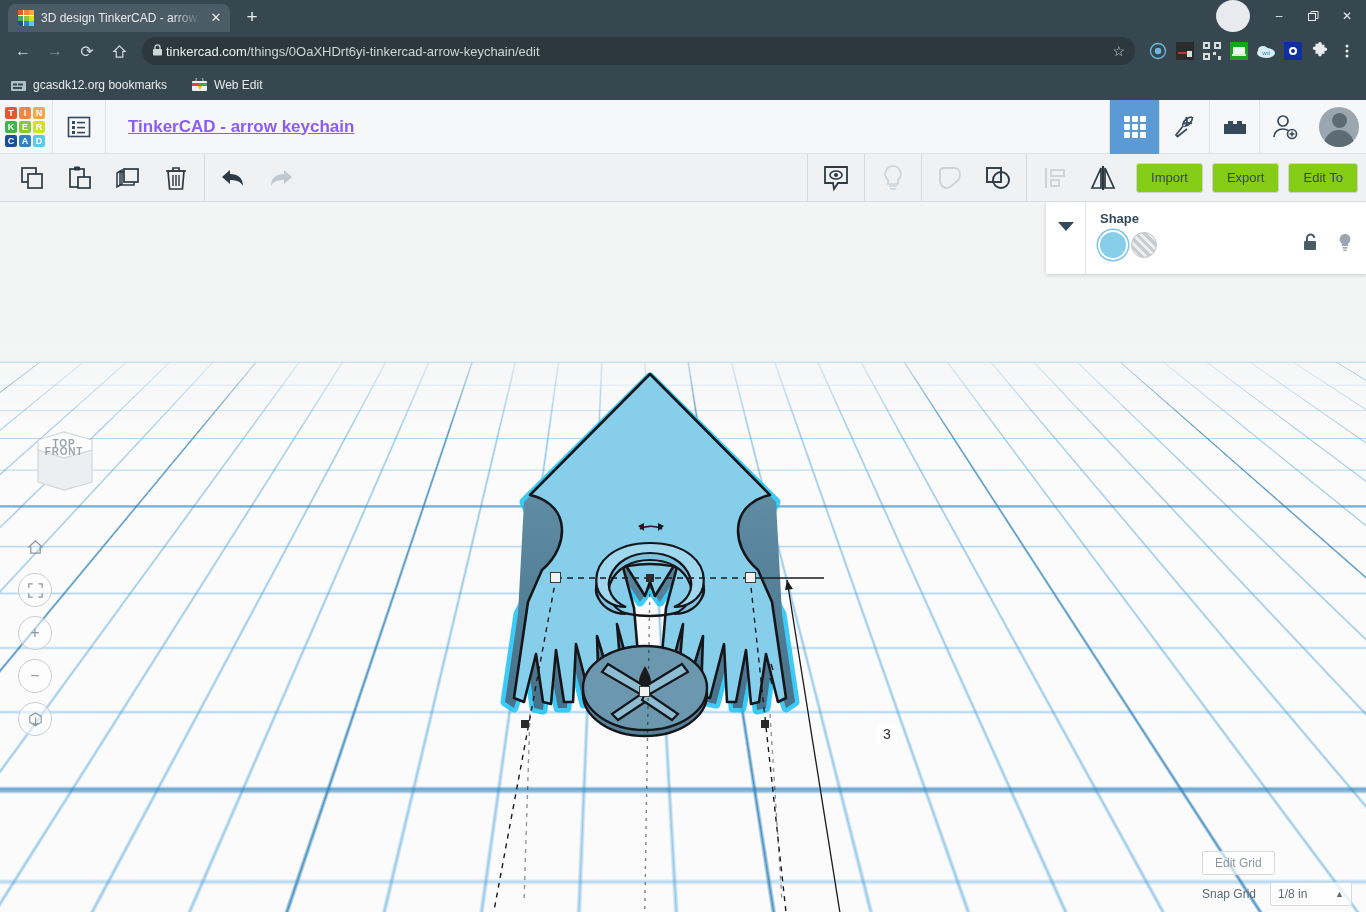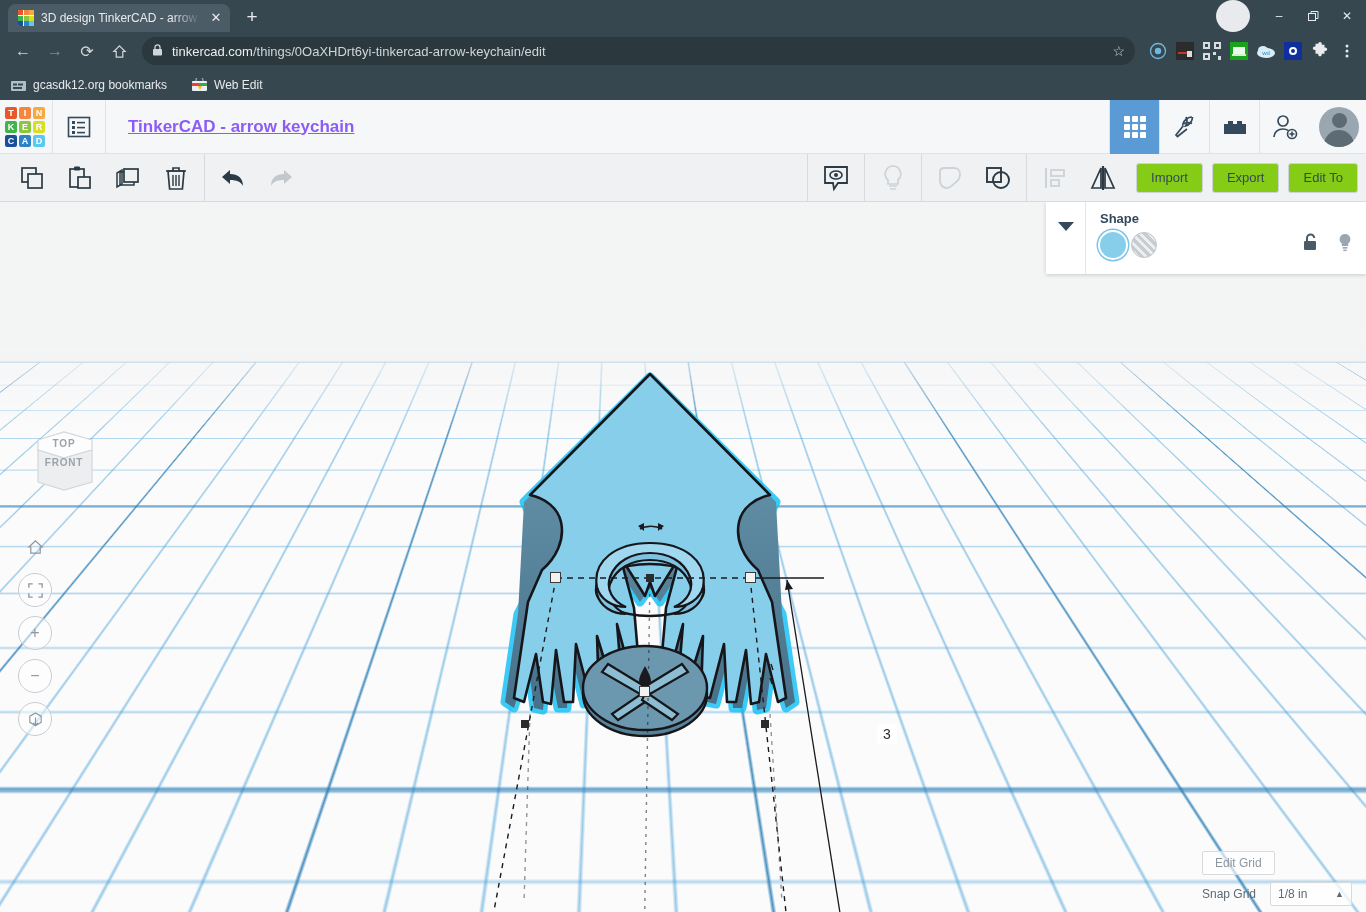--- a/index.html
+++ b/index.html
@@ -62,21 +62,21 @@
     height: 38px; display: flex; align-items: center;
     padding: 0 8px; gap: 2px; background: #37474f;
   }
   .navbtn {
     width: 30px; height: 30px; display: flex; align-items: center;
     justify-content: center; color: #cfd6da; font-size: 16px; border-radius: 50%;
   }
   .navbtn.disabled { color: #7c8c95; }
   .omnibox {
     flex: 1; height: 28px; background: #2b383e; border-radius: 14px;
-    display: flex; align-items: center; padding: 0 10px; gap: 9px;
+    display: flex; align-items: center; padding: 0 10px; gap: 3px;
     margin: 0 6px;
   }
   .omnibox .lock { color: #cfd6da; font-size: 11px; }
   .omnibox .url { font-size: 13px; color: #cfd6da; white-space: nowrap; }
   .omnibox .url b { color: #eceff1; font-weight: normal; }
   .omnibox .star { margin-left: auto; color: #cfd6da; font-size: 14px; }
   .ext-icons { display: flex; align-items: center; gap: 5px; padding-left: 4px; }
   .ext { width: 22px; height: 22px; display: flex; align-items: center; justify-content: center; }
 
   .bookmarks-row {
@@ -553,21 +553,21 @@
 <div id="canvas">
   <div id="workplane"></div>
   <div id="canvas-fade"></div>
 
   <div id="viewcube">
     <svg width="84" height="84" viewBox="0 0 84 84">
       <path d="M16 16 L42 8 L70 16 L70 26 L42 34 L16 26 Z" fill="#fdfdfd" stroke="#d3d8dc" stroke-width="1.2"></path>
       <path d="M16 26 L42 34 L70 26 L70 58 L42 66 L16 58 Z" fill="#eceef0" stroke="#d3d8dc" stroke-width="1.2"></path>
     </svg>
     <div class="vc-face" style="left:0;top:14px;width:84px;">TOP</div>
-    <div class="vc-face" style="left:0;top:33px;width:84px;">FRONT</div>
+    <div class="vc-face" style="left:0;top:22px;width:84px;">FRONT</div>
   </div>
 
   <div id="navbtns">
     <div class="navcircle">
       <svg width="17" height="16" viewBox="0 0 18 17">
           <path d="M9 2 L16 8.5 H14 V15 H4 V8.5 H2 Z" fill="none" stroke="#8e979e" stroke-width="1.3"></path>
         </svg>
     </div>
     <div class="navcircle">
       <svg width="17" height="17" viewBox="0 0 18 18">

